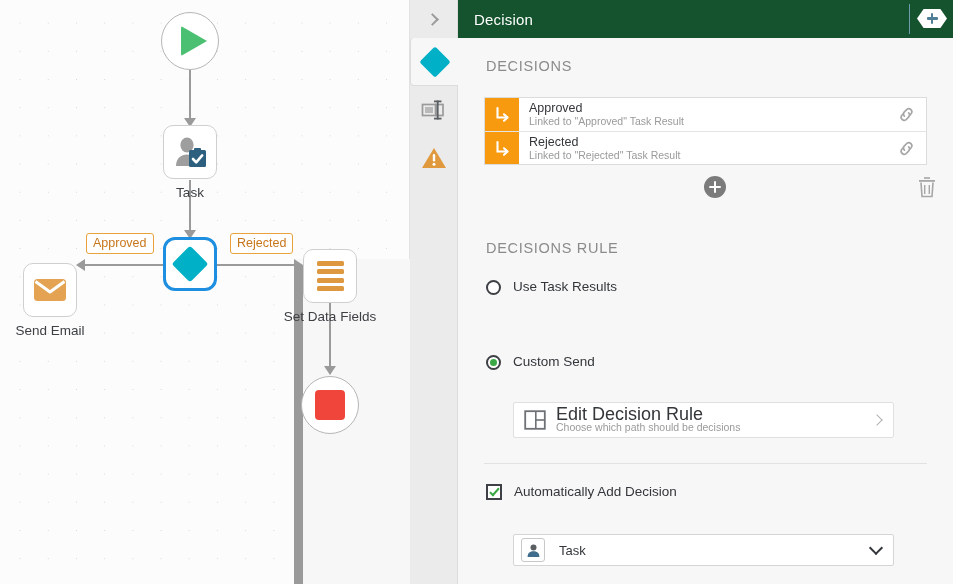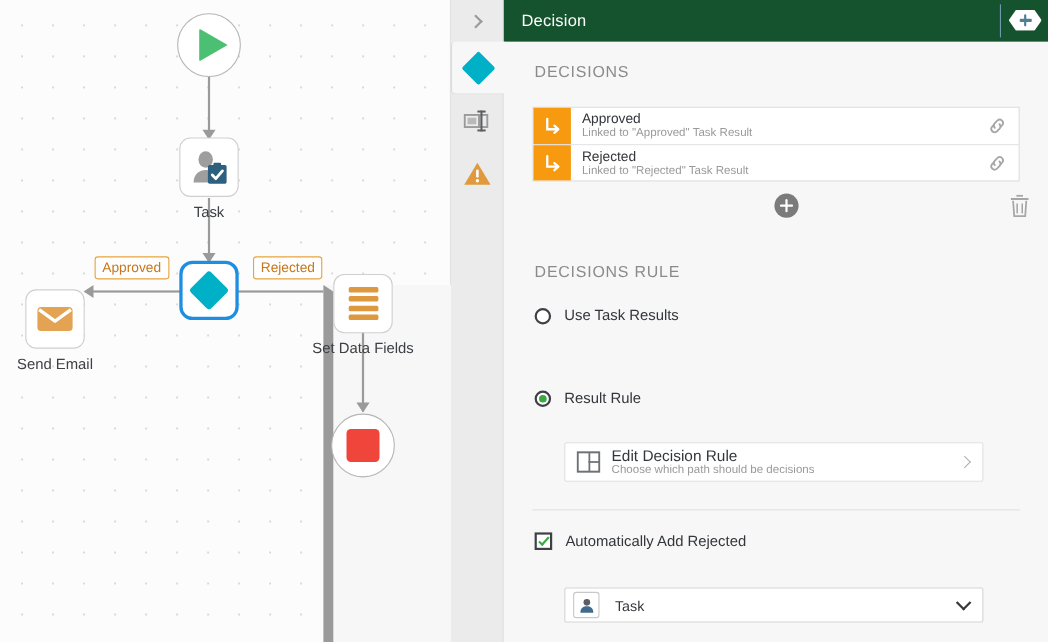--- a/index.html
+++ b/index.html
@@ -202,21 +202,21 @@
   .radio-desc {
     font-size: 12.5px; color: #8b8b8b; line-height: 17px;
   }
 
   .edit-rule {
     background: #fff; border: 1px solid #e0e0e0; border-radius: 2px;
     height: 36px; display: flex; align-items: center; cursor: pointer;
   }
   .er-icon { width: 42px; display: flex; align-items: center; justify-content: center; flex: 0 0 42px; }
   .er-text { flex: 1; display: flex; flex-direction: column; justify-content: center; }
-  .er-title { font-size: 14px; color: #33363a; line-height: 14px; }
+  .er-title { font-size: 18px; color: #33363a; line-height: 14px; }
   .er-sub { font-size: 10.5px; color: #9a9a9a; line-height: 13px; }
   .er-chev { width: 30px; display: flex; align-items: center; justify-content: center; flex: 0 0 30px; }
   .chev-sm {
     width: 8px; height: 8px; border-top: 1.6px solid #b0b0b0; border-right: 1.6px solid #b0b0b0;
     transform: rotate(45deg); margin-left: -3px;
   }
 
   .divider { height: 1px; background: #e2e2e2; }
 
   .checkbox {
@@ -426,21 +426,21 @@
 
       <div class="radio-row" style="position:absolute; left:28px; top:241px; width:440px;">
         <div class="radio"></div>
         <div class="radio-label">Use Task Results</div>
       </div>
 
       <div class="radio-row" style="position:absolute; left:28px; top:316px; width:440px;">
         <div class="radio">
           <span class="dot"></span>
         </div>
-        <div class="radio-label">Result Rule</div>
+        <div class="radio-label">Custom Send</div>
       </div>
 
       <div class="edit-rule" style="position:absolute; left:55px; top:364px; width:381px;">
         <div class="er-icon">
           <svg width="22" height="20" viewBox="0 0 22 20">
             <rect x="1.2" y="1.2" width="19.6" height="17.6" fill="none" stroke="#6e7276" stroke-width="1.8"></rect>
             <rect x="11" y="1.2" width="1.6" height="17.6" fill="#6e7276"></rect>
             <rect x="11" y="9.2" width="9.8" height="1.6" fill="#6e7276"></rect>
           </svg>
         </div>
@@ -452,21 +452,21 @@
           <div class="chev-sm"></div>
         </div>
       </div>
 
       <div class="divider" style="position:absolute; left:26px; top:425px; width:443px;"></div>
 
       <div class="radio-row" style="position:absolute; left:28px; top:446px; width:440px;">
         <div class="checkbox">
           <div class="check-mark"></div>
         </div>
-        <div class="radio-label">Automatically Add Rejected</div>
+        <div class="radio-label">Automatically Add Decision</div>
       </div>
 
 
       <div class="select-box" style="position:absolute; left:55px; top:496px; width:381px;">
         <div class="sel-avatar">
           <svg width="15" height="15" viewBox="0 0 15 15">
             <circle cx="7.5" cy="4.6" r="3" fill="#5b5f63"></circle>
             <path d="M1.6 14 C1.6 9.7 4.4 8.2 7.5 8.2 C10.6 8.2 13.4 9.7 13.4 14 Z" fill="#3f6c8c"></path>
           </svg>
         </div>

